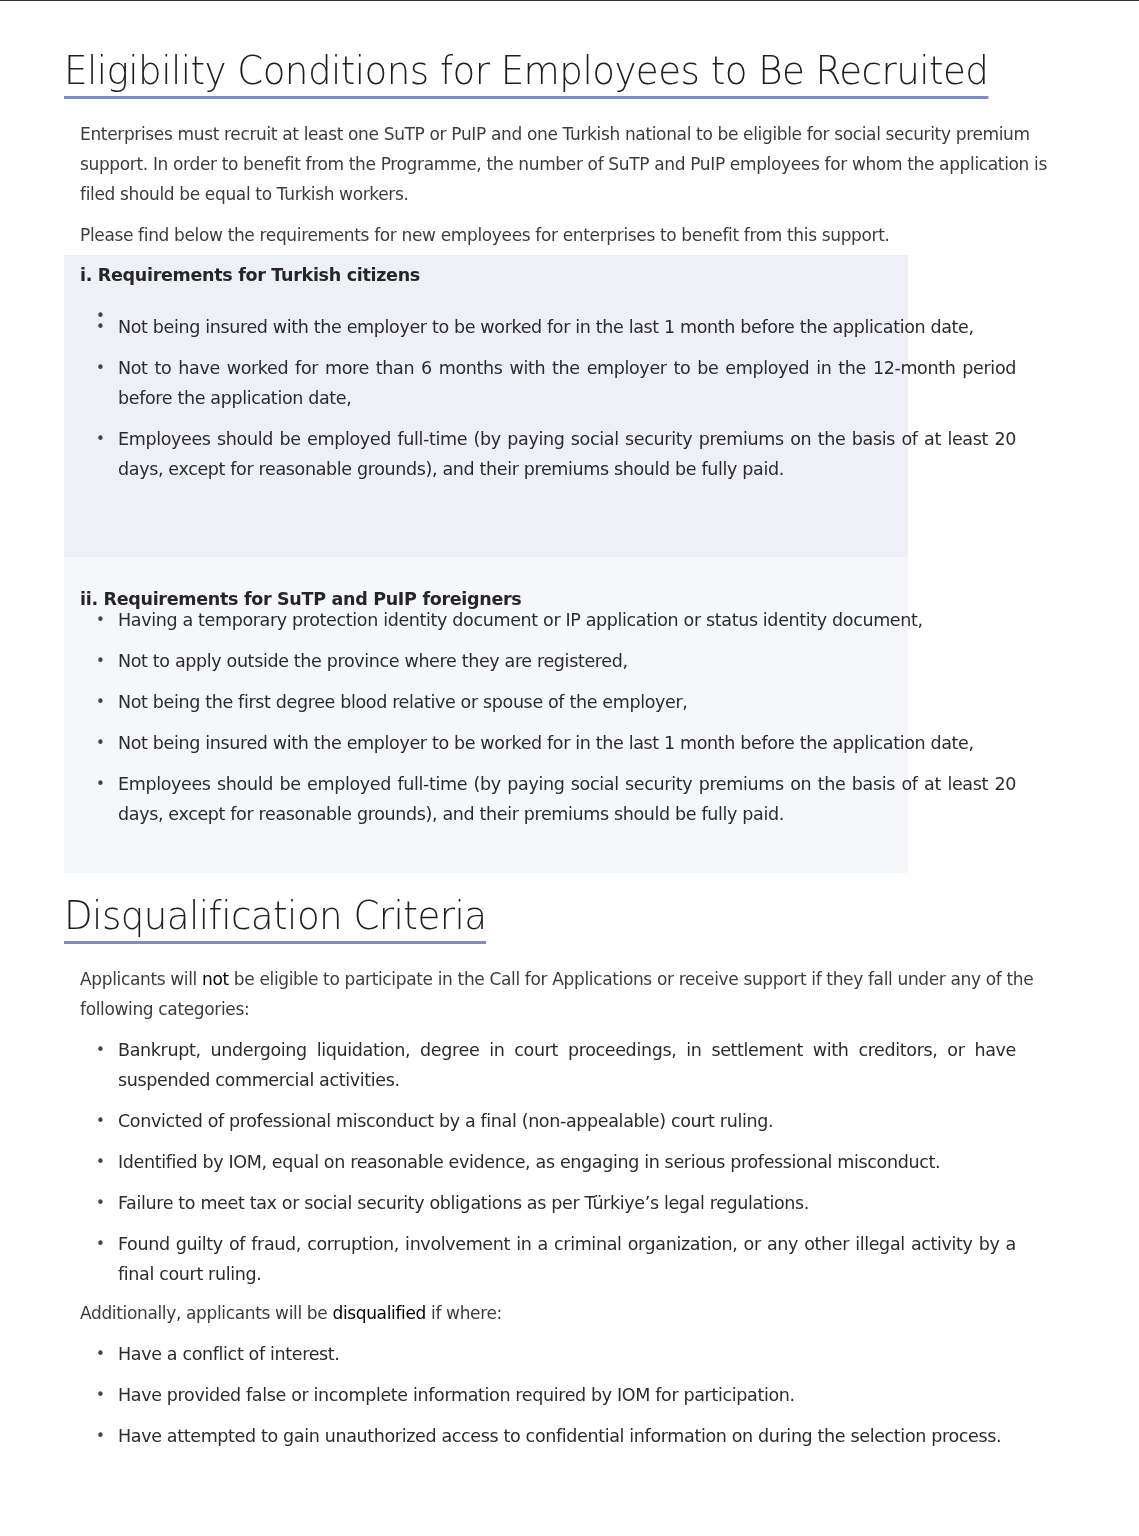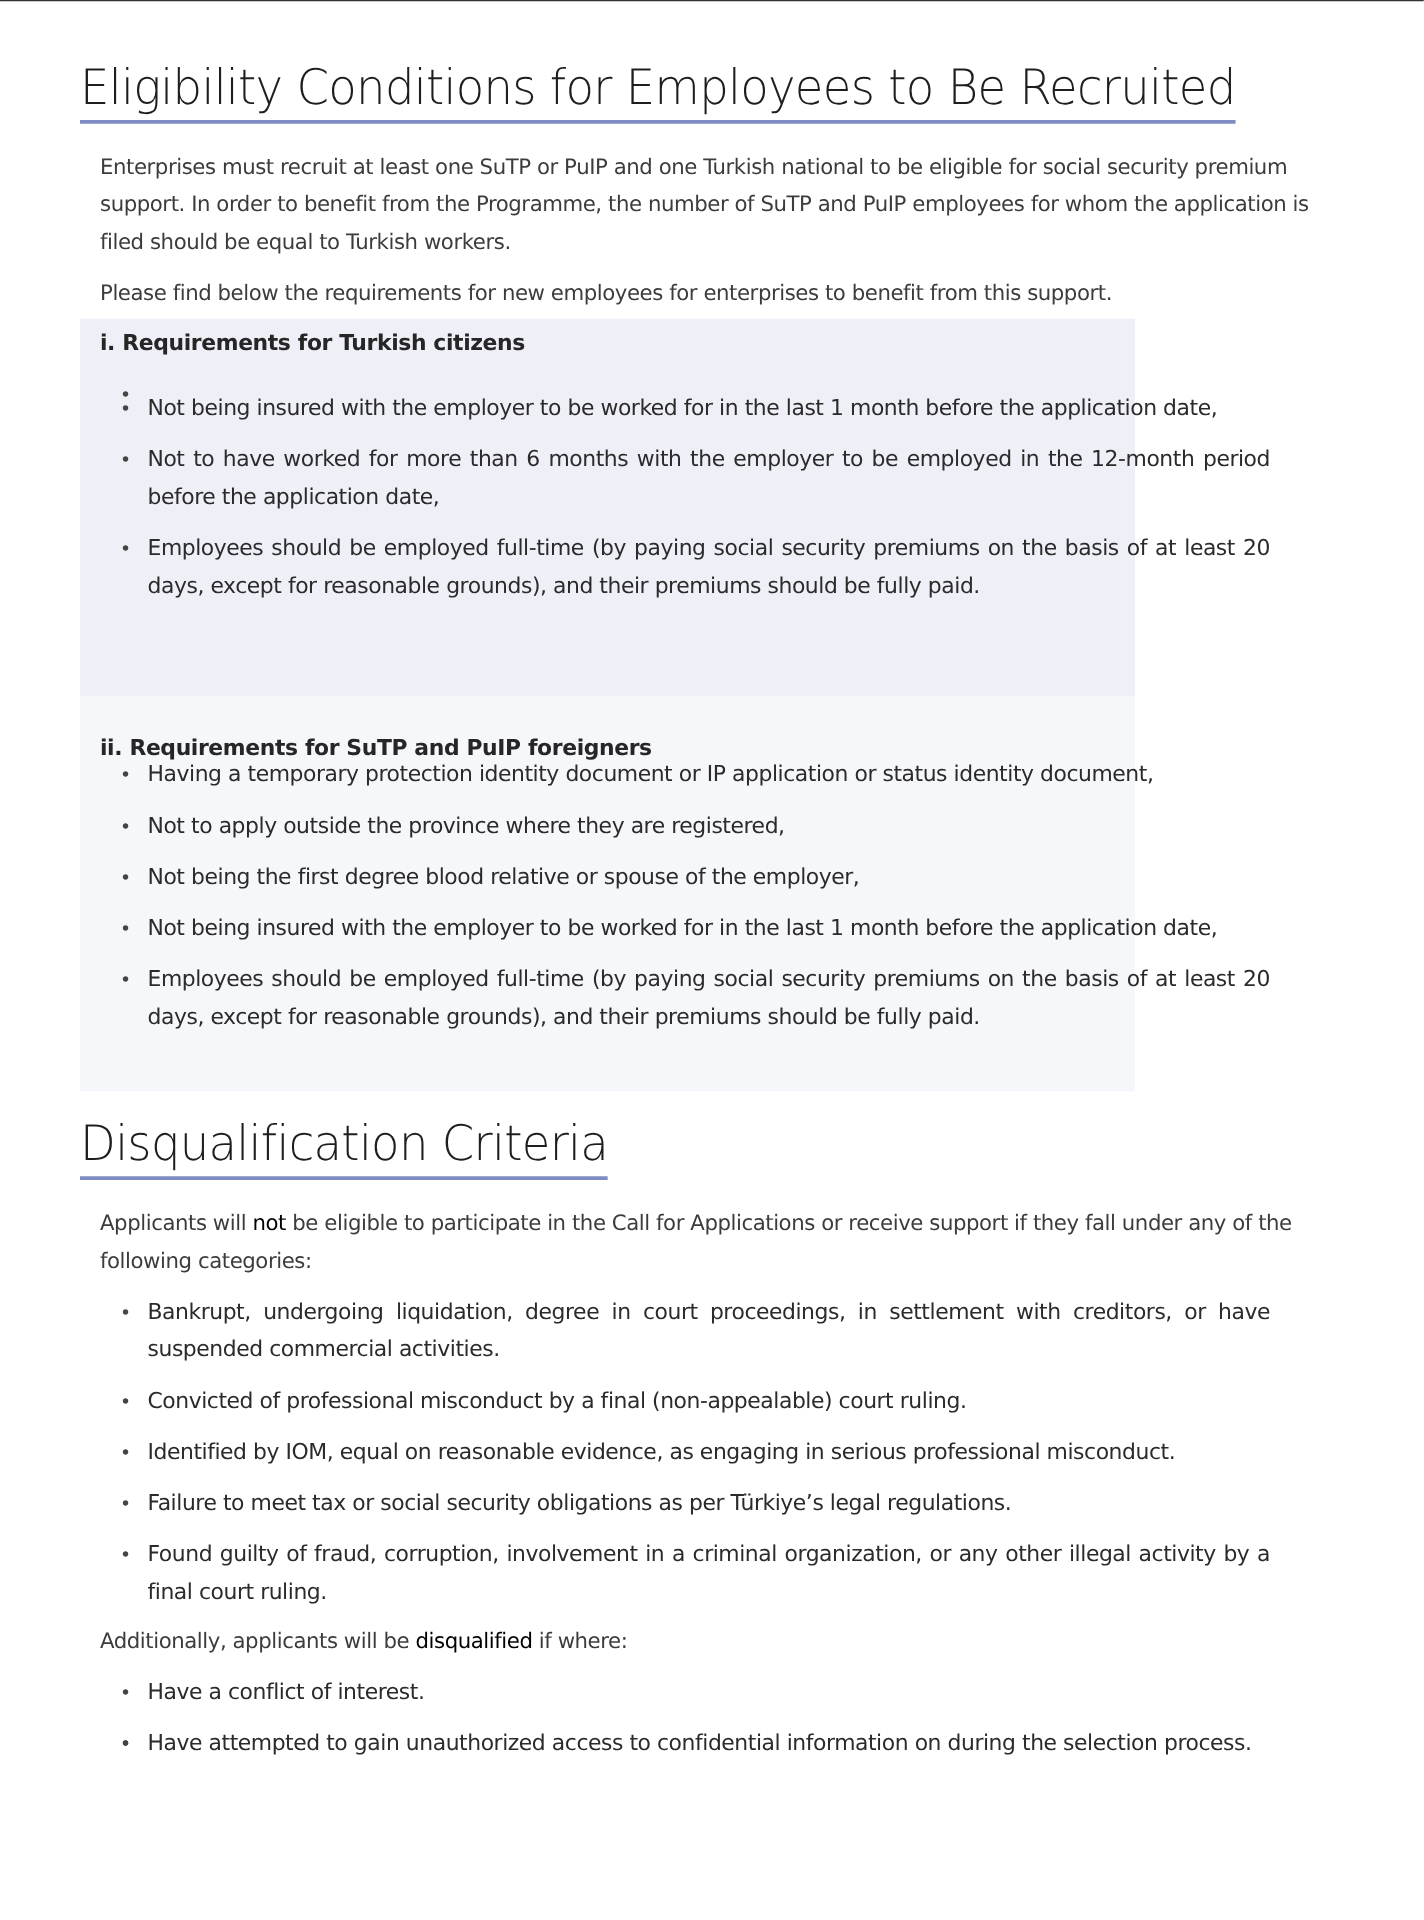--- a/index.html
+++ b/index.html
@@ -86,17 +86,17 @@
     <li><span class="bullet">•</span><span>Convicted of professional misconduct by a final (non-appealable) court ruling.</span></li>
     <li><span class="bullet">•</span><span>Identified by IOM, equal on reasonable evidence, as engaging in serious professional misconduct.</span></li>
     <li><span class="bullet">•</span><span>Failure to meet tax or social security obligations as per Türkiye’s legal regulations.</span></li>
     <li><span class="bullet">•</span><span>Found guilty of fraud, corruption, involvement in a criminal organization, or any other illegal activity by a final court ruling.</span></li>
   </ul>
 
   <p class="para" style="top:1297px;"><span>Additionally, applicants will be </span><b>disqualified</b><span> if where:</span></p>
 
   <ul class="blist" style="top:1338px;">
     <li><span class="bullet">•</span><span>Have a conflict of interest.</span></li>
-    <li><span class="bullet">•</span></li>
+    <li><span class="bullet">•</span><span>Have provided false or incomplete information required by IOM for participation.</span></li>
     <li><span class="bullet">•</span><span>Have attempted to gain unauthorized access to confidential information on during the selection process.</span></li>
   </ul>
 
 </div>
 
 </body></html>

